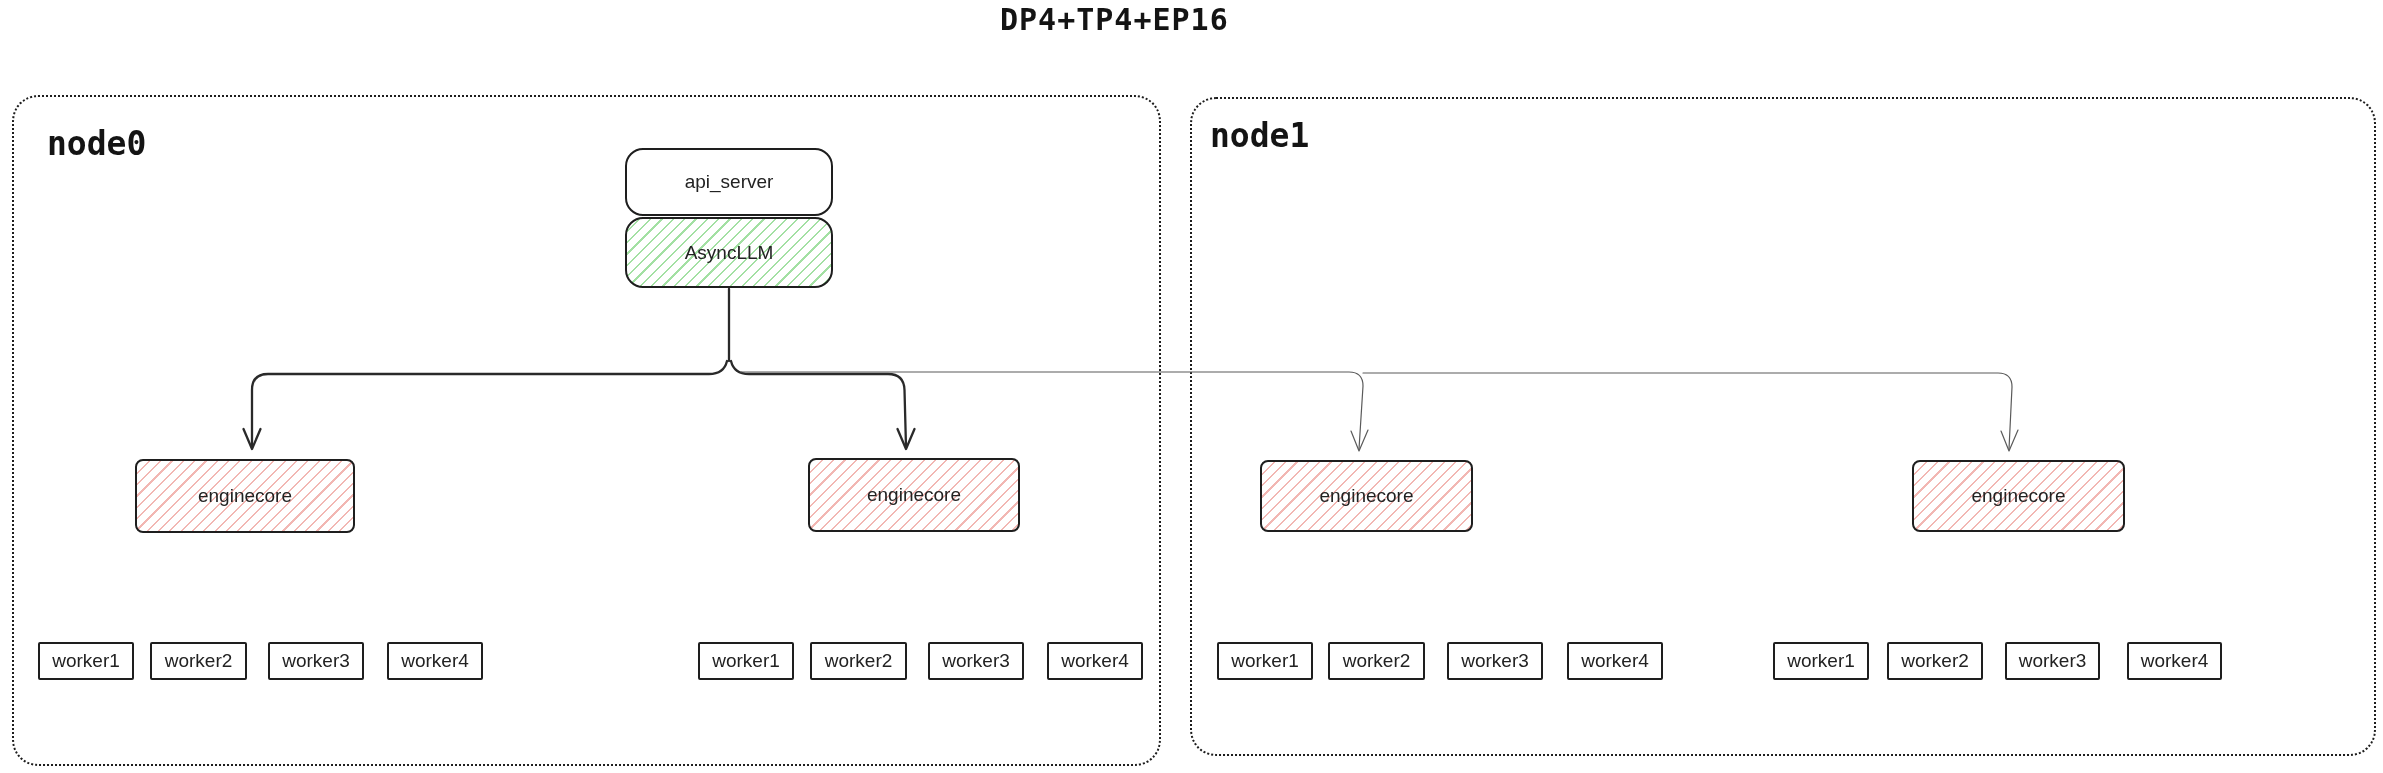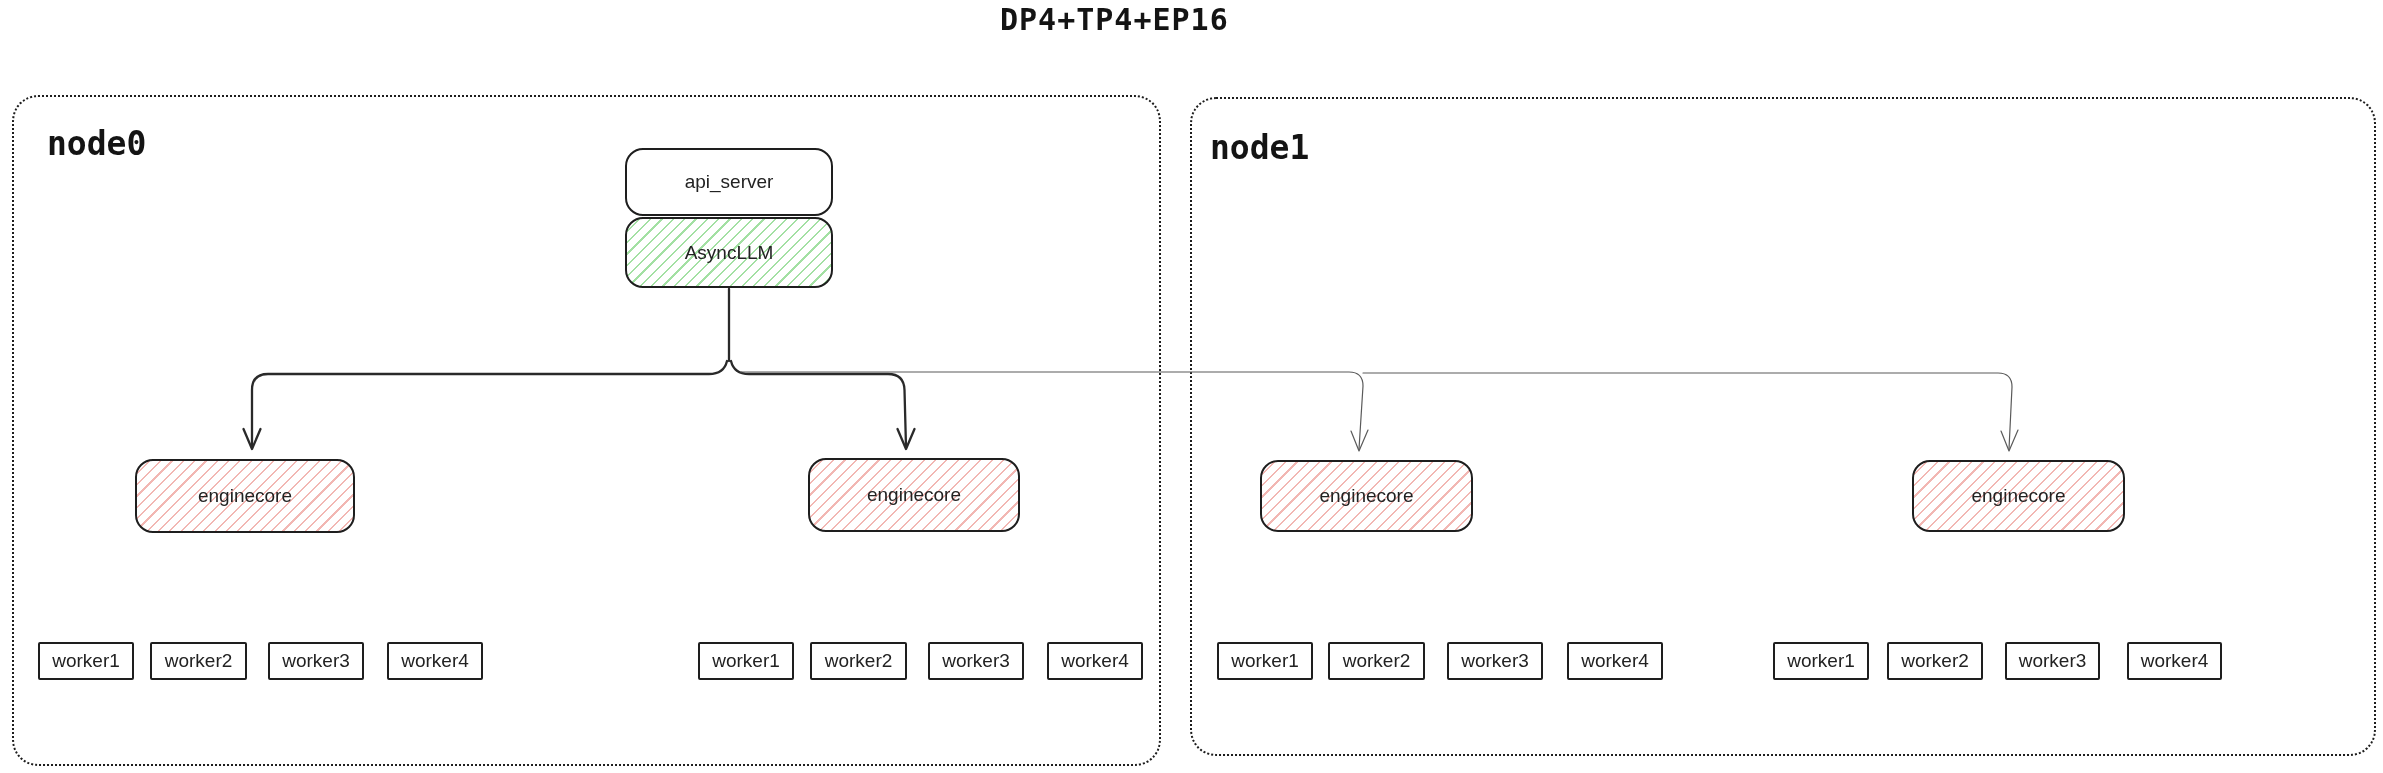--- a/index.html
+++ b/index.html
@@ -3,21 +3,21 @@
 <meta charset="utf-8">
 <style>
   html,body{margin:0;padding:0;background:#fff;}
   #stage{position:relative;width:2383px;height:773px;background:var(--bg,#fff);overflow:hidden;
          font-family:"Liberation Sans",sans-serif;color:#1f1f1f;}
   .title{position:absolute;left:1000px;top:2px;font-family:"DejaVu Sans Mono",monospace;
          font-weight:bold;font-size:30px;color:#141414;letter-spacing:1px;}
   .node{position:absolute;border:2.6px dotted #1d1d1d;border-radius:26px;background:transparent;}
   .node-label{position:absolute;font-family:"DejaVu Sans Mono",monospace;font-weight:bold;
               font-size:33px;color:#141414;}
-  .box{position:absolute;border:2.2px solid var(--border,#1e1e1e);border-radius:18px;
+  .box{position:absolute;border:2.2px solid var(--border,#1e1e1e);border-radius:8px;
        display:flex;align-items:center;justify-content:center;background:#fff;
        font-size:19px;color:#222;box-sizing:border-box;}
   .hatch-green{background-color:#fff;
        background-image:repeating-linear-gradient(135deg,var(--hatch-green,#a3e0a3) 0 1.6px,transparent 1.6px 8px);}
   .hatch-red{background-color:#fff;
        background-image:repeating-linear-gradient(135deg,var(--hatch-red,#f2b7b3) 0 1.5px,transparent 1.5px 8px);}
   .worker{border-radius:2px;border-width:2px;font-size:19px;}
   svg.edges{position:absolute;left:0;top:0;pointer-events:none;}
   .edge-thick{fill:none;stroke:var(--edge-dark,#2a2a2a);stroke-width:2.3;stroke-linecap:round;stroke-linejoin:round;}
   .edge-thin{fill:none;stroke:var(--edge-thin,#5a5a5a);stroke-width:1.2;stroke-linecap:round;stroke-linejoin:round;}
@@ -26,21 +26,21 @@
 <body>
 
 <div id="stage" style="--bg: #ffffff; --border: #1e1e1e; --hatch-red: #f2b7b3; --hatch-green: #a3e0a3; --edge-dark: #2a2a2a; --edge-thin: #5a5a5a;">
 
   <div class="title">DP4+TP4+EP16</div>
 
   <div class="node" style="left:12px;top:95px;width:1145px;height:667px;"></div>
   <div class="node-label" style="left:47px;top:124px;">node0</div>
 
   <div class="node" style="left:1190px;top:97px;width:1182px;height:655px;"></div>
-  <div class="node-label" style="left:1210px;top:128px;">node1</div>
+  <div class="node-label" style="left:1210px;top:116px;">node1</div>
 
   <svg class="edges" width="2383" height="773" viewBox="0 0 2383 773" aria-hidden="true">
     <path class="edge-thick" d="M 729 289 L 729 361"></path>
     <path class="edge-thick" d="M 727 361 Q 724 374 709 374 L 268 374 Q 252 374 252 390 L 252 447"></path>
     <path class="edge-thick" d="M 243.5 429 L 252 449 L 260.5 429"></path>
     <path class="edge-thick" d="M 731 361 Q 734 374 749 374 L 888 374 Q 904 374 904.5 390 L 906 447"></path>
     <path class="edge-thick" d="M 897.5 429 L 906 449 L 914.5 429"></path>
     <path class="edge-thin" d="M 741 372 L 1349 372 Q 1363 372 1363 386 L 1359 449"></path>
     <path class="edge-thin" d="M 1351 431 L 1359 451 L 1368 430"></path>
     <path class="edge-thin" d="M 1363 373 L 1998 373 Q 2012 373 2012 387 L 2009 449"></path>

